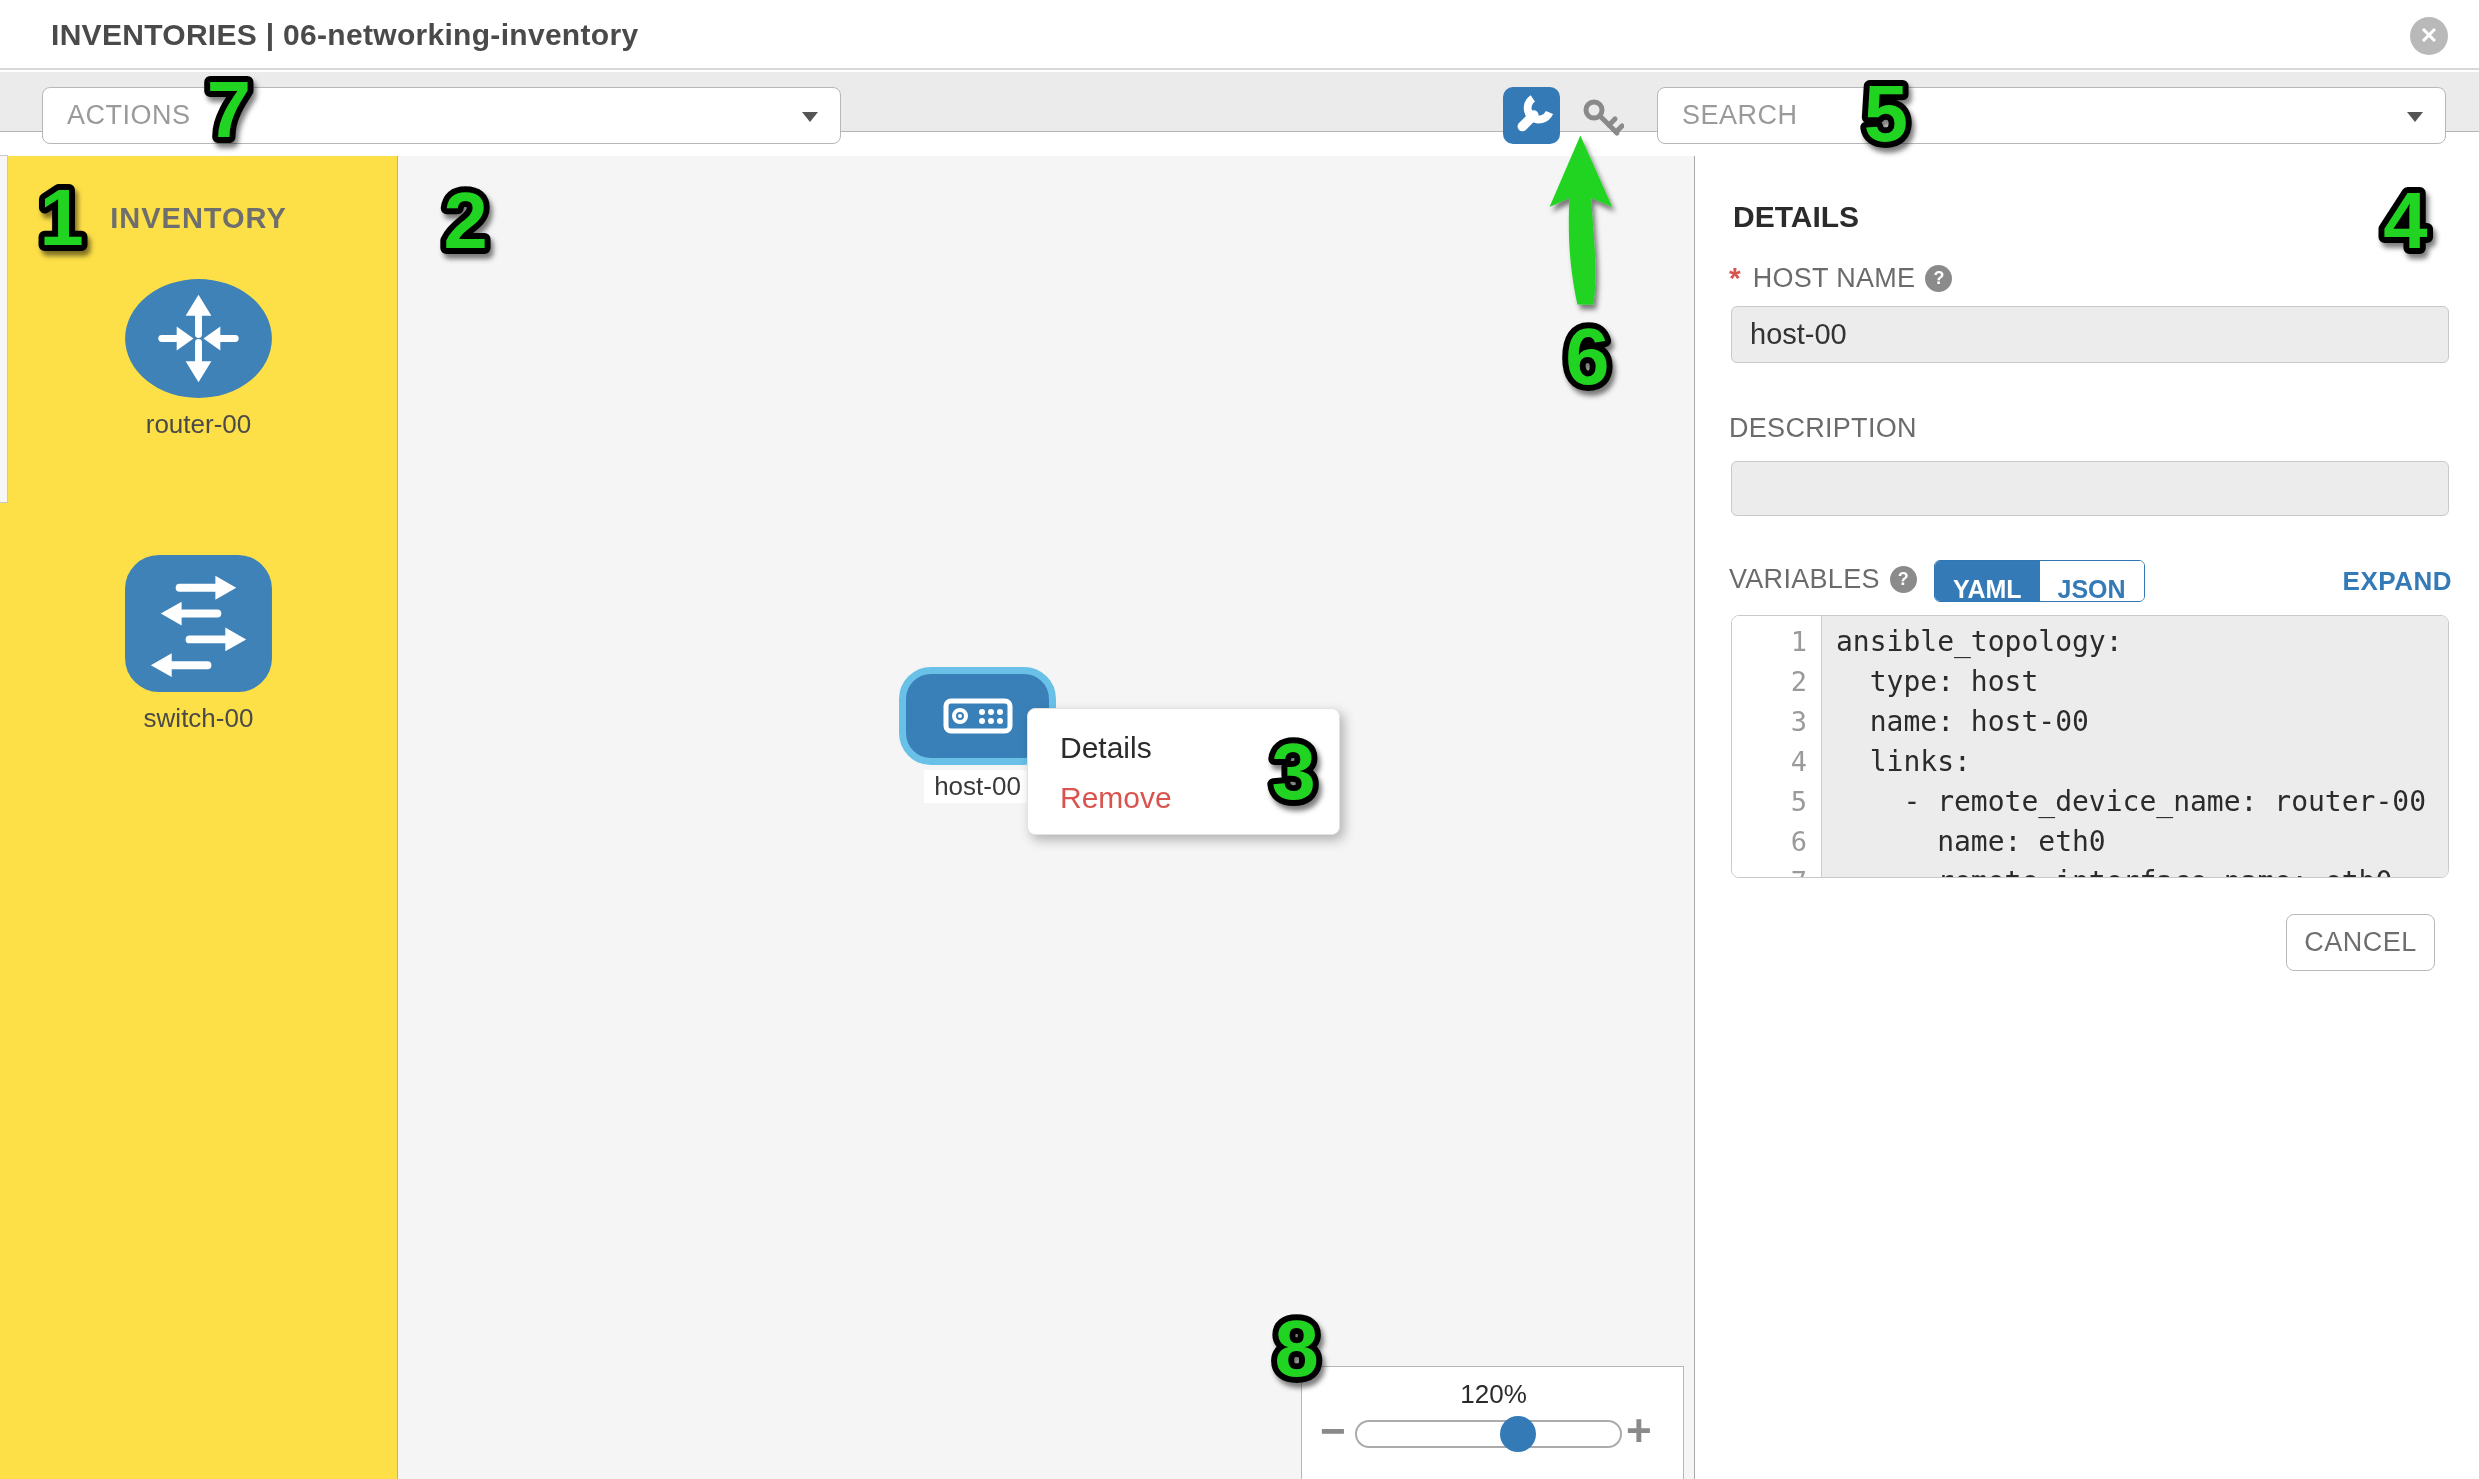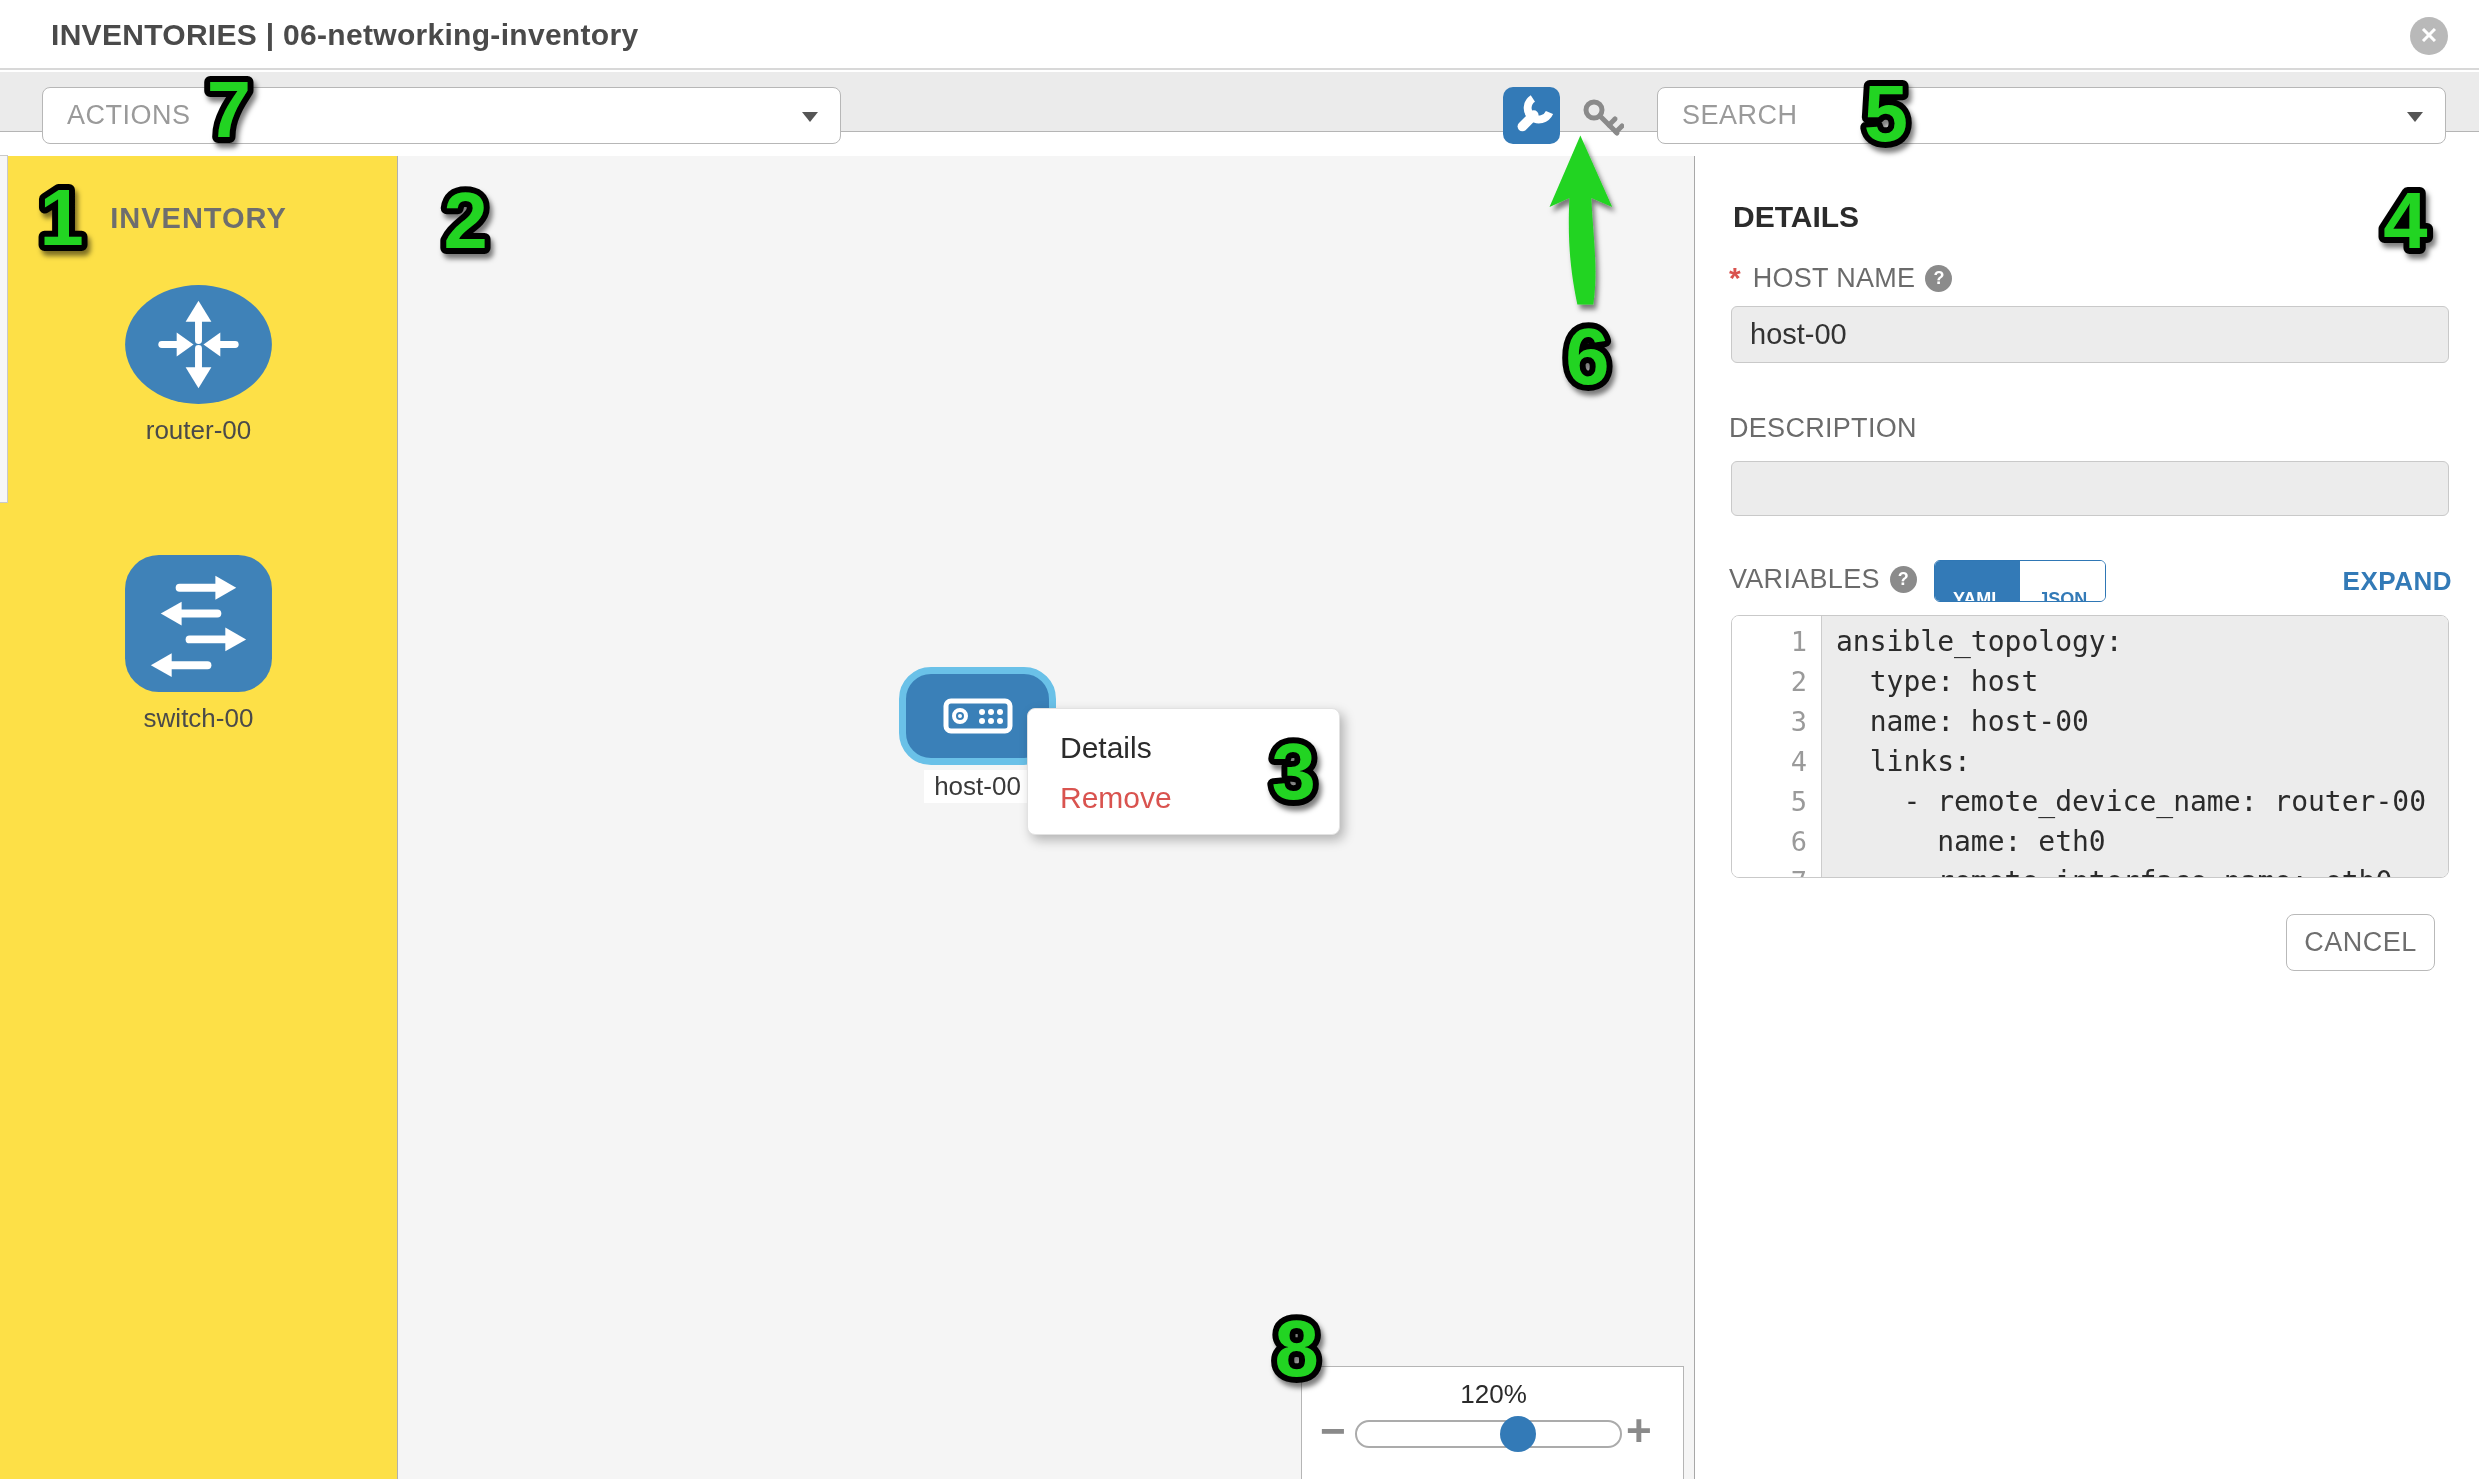--- a/index.html
+++ b/index.html
@@ -39,21 +39,21 @@
   .canvas { width:1297px; background:#f5f5f5; border-right:1px solid #a8a8a8; position:relative; }
   .details-panel { flex:1; background:#fff; position:relative; }
 
   
   .inv-scrollbar { position:absolute; left:0; top:-1px; width:8px; height:348px; background:#f7f7f7;
                    border:1px solid #c9c9c9; border-left:none; }
   .inv-title { position:absolute; top:46px; left:0; width:100%; text-align:center; font-size:29px;
                font-weight:bold; color:#6e6e6e; letter-spacing:1px; }
   .inv-item { position:absolute; left:0; width:100%; display:flex; flex-direction:column;
               align-items:center; cursor:grab; }
-  .inv-item-router { top:128px;justify-content:space-between; }
+  .inv-item-router { top:122px;justify-content:space-between; }
   .inv-item-switch { top:398px; }
   .inv-item-label { margin-top:10px; font-size:26px; color:#4a4a4a; }
 
   
   .host-node { position:absolute; left:501px; top:511px; width:157px; height:98px;
                background:#3a80b8; border:7px solid #6ac1e8; border-radius:32px;
                display:flex; align-items:center; justify-content:center; cursor:pointer; }
   .host-label-row { position:absolute; left:501px; top:614px; width:157px; display:flex;
                     justify-content:center; }
   .host-label { background:#fff; padding:1px 10px; font-size:26px; color:#3a3a3a; }
@@ -91,21 +91,21 @@
   .text-input { position:absolute; left:36px; width:718px; height:57px; background:#ececec;
                 border:1px solid #c9c9c9; border-radius:6px; font-size:29px; color:#333;
                 padding:0 18px; font-family:"Liberation Sans", sans-serif; }
   .host-label-pos { top:105px; }
   .host-input-pos { top:150px; }
   .desc-label-pos { top:257px; }
   .desc-input-pos { top:305px; height:55px; }
   .vars-label-pos { top:408px; }
   .format-toggle { position:absolute; left:239px; top:404px; display:inline-flex; height:42px;
                    border:1px solid #2f77b5; border-radius:6px; overflow:hidden; background:#fff; }
-  .toggle-tab { padding:18px 18px; font-size:18px; font-weight:bold; line-height:40px; cursor:pointer; }
+  .toggle-tab { padding:8px 18px; font-size:25px; font-weight:bold; line-height:40px; cursor:pointer; }
   .tab-yaml { background:#337ab7; color:#fff; }
   .tab-json { background:#fff; color:#337ab7; }
   .expand-link { position:absolute; right:28px; top:410px; font-size:26px; color:#337ab7;
                  letter-spacing:0.5px; cursor:pointer;font-weight:bold; }
   .editor { position:absolute; left:36px; top:459px; width:718px; height:263px;
             border:1px solid #c9c9c9; border-radius:8px; overflow:hidden; display:flex;
             font-family:"DejaVu Sans Mono", monospace; }
   .gutter { width:90px; background:#fff; border-right:1px solid #ccc; padding-top:6px; }
   .gutter div { height:40px; line-height:40px; text-align:right; padding-right:14px;
                 font-size:27px; color:#9a9a9a; }

